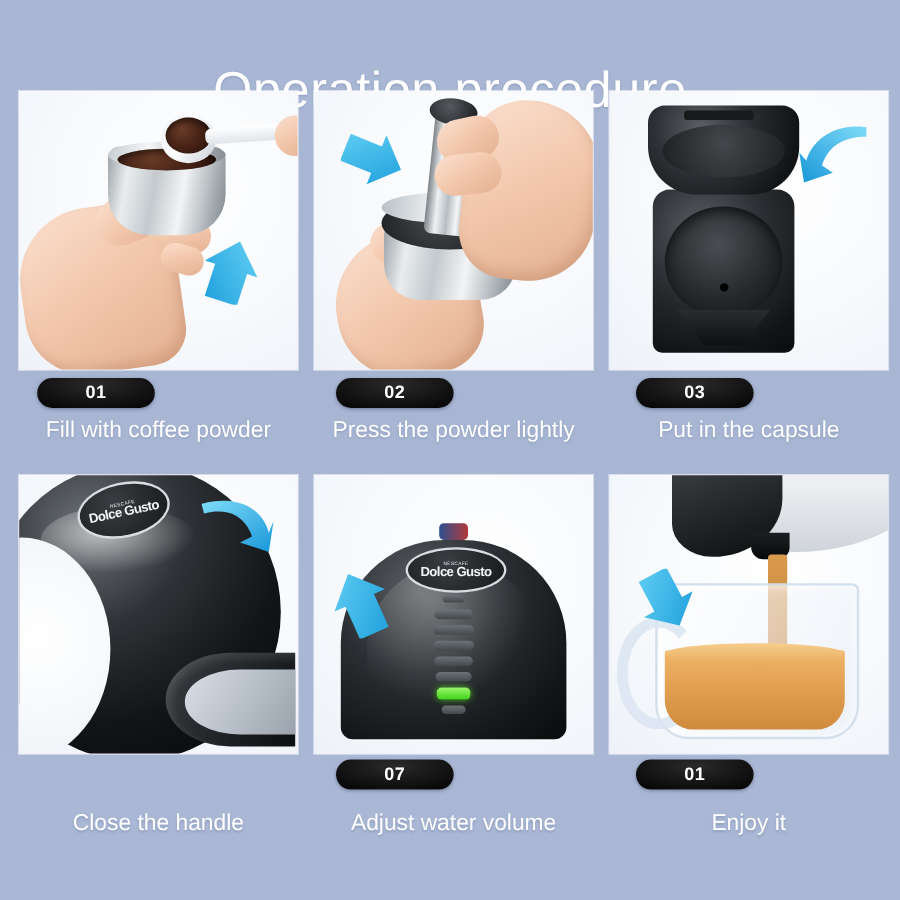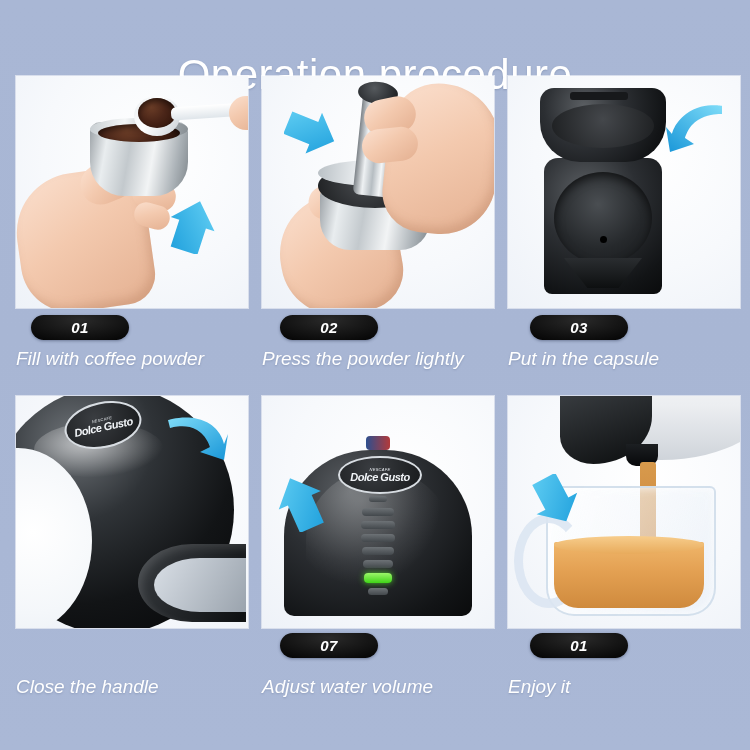--- a/index.html
+++ b/index.html
@@ -23,21 +23,21 @@
     letter-spacing:.5px;
     font-weight:400;
     text-shadow:0 1px 2px rgba(90,105,140,.35);
     white-space:nowrap;
     margin-top:44px;
   }
 
   
   .grid{position:absolute;top:76px;left:16px;width:718px;}
   .row{position:relative;height:320px;}
-  .cell{position:absolute;top:0;width:232px;font-style:italic;}
+  .cell{position:absolute;top:0;width:232px;}
   .cell.c0{left:0;}
   .cell.c1{left:246px;}
   .cell.c2{left:492px;}
 
   .photo{
     position:relative;width:232px;height:232px;
     background:#fbfcfe;
     overflow:hidden;
     box-shadow:0 0 0 1px rgba(255,255,255,.55);
   }
@@ -51,21 +51,21 @@
     box-shadow:0 1px 3px rgba(40,50,80,.45);
     color:#fff;font-size:15px;font-weight:bold;
     display:flex;align-items:center;justify-content:center;
     letter-spacing:.5px;
   }
   .cell.c1 .badge{left:18px;}
   .cell.c2 .badge{left:22px;}
 
   .caption{
     position:absolute;top:272px;left:0;width:232px;
-    color:#ffffff;font-size:19px;
+    text-align:center;color:#ffffff;font-size:19px;
     text-shadow:0 1px 2px rgba(90,105,140,.35);
     white-space:nowrap;
   }
   .row.r2 .caption{top:280px;}
   .row.r2 .badge{top:237px;}
 
   
   .sky{position:absolute;inset:0;background:
       radial-gradient(circle at 60% 35%,#ffffff 0%,#f7f9fc 55%,#eef2f8 100%);}
 

